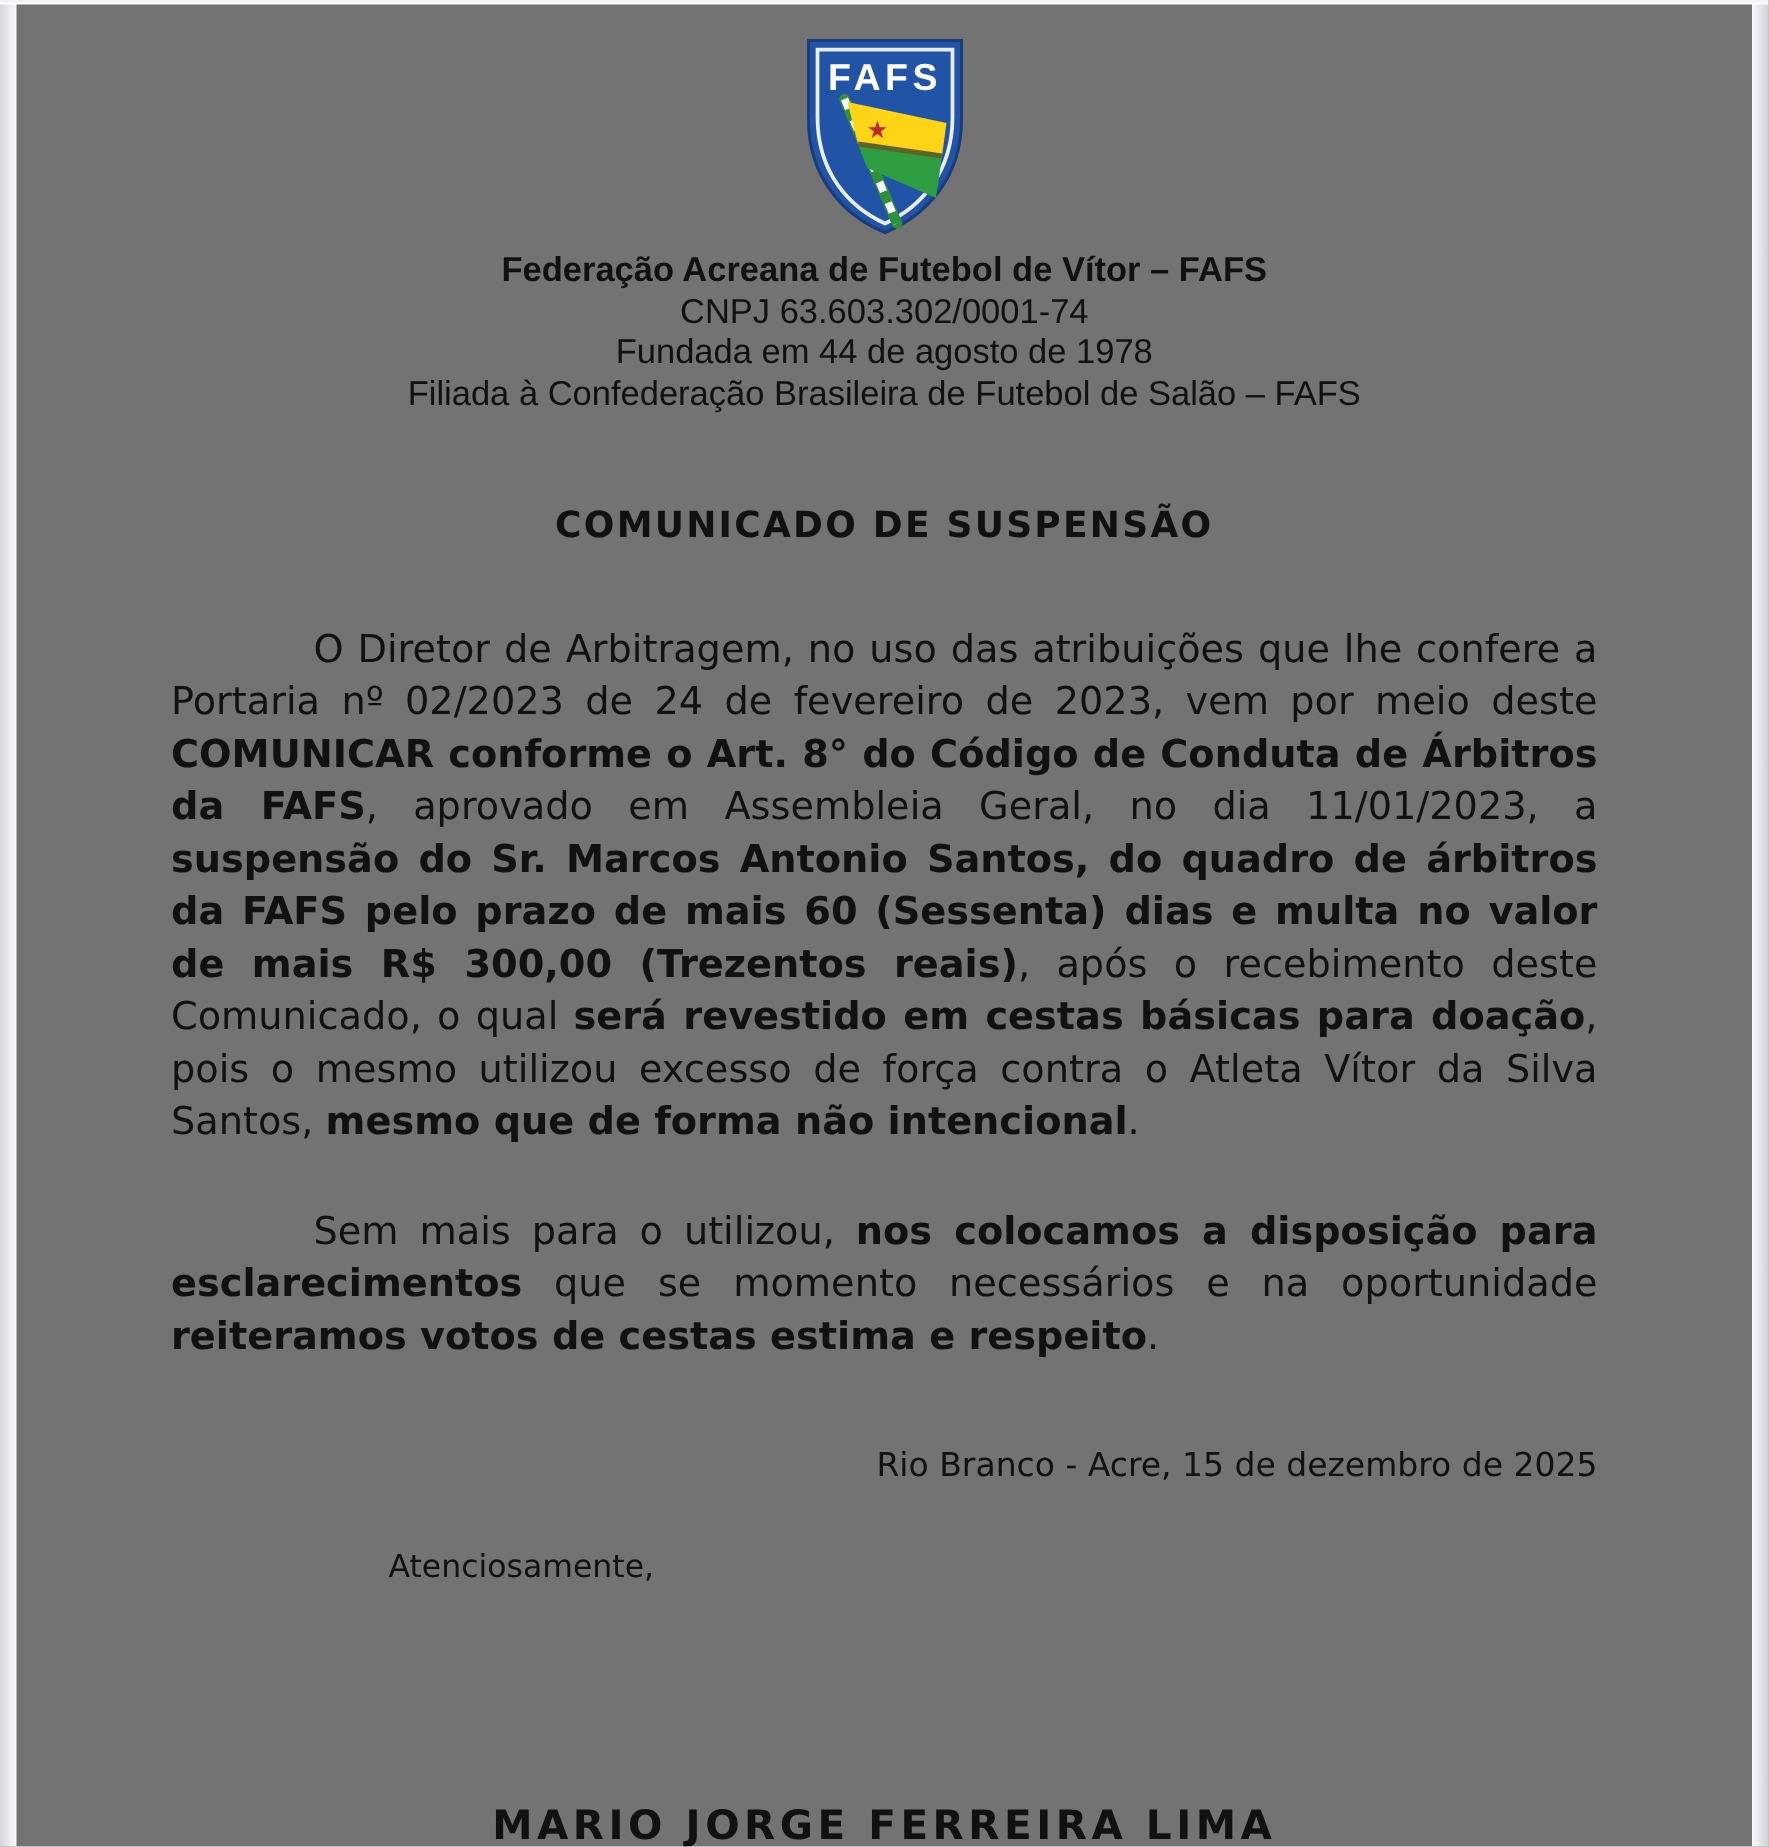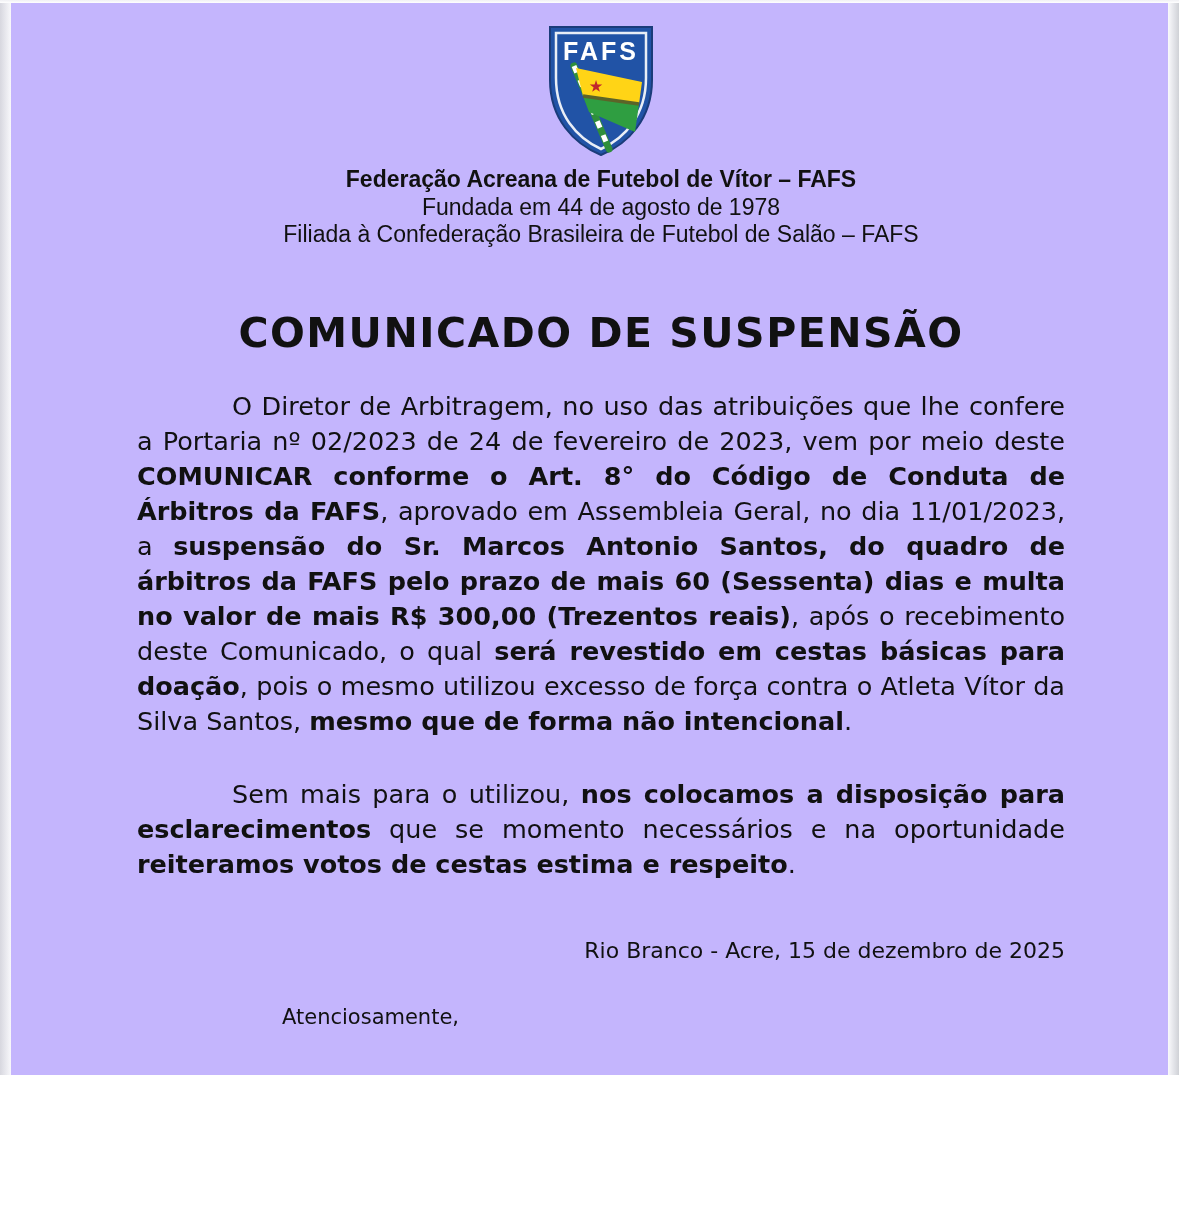--- a/index.html
+++ b/index.html
@@ -2,24 +2,23 @@
 <html lang="pt"><head>
 <meta charset="utf-8">
 <style>
   * { margin: 0; padding: 0; box-sizing: border-box; }
   html, body { background: #ffffff; }
   body { font-family: "DejaVu Sans", sans-serif; color: #111111; }
 
   .stage {
     position: relative;
     width: 1179px;
-    height: 1075px;
-    background: #c4b5fd;
+    height: 1231px;
+    background: #737373;
     overflow: hidden;
-    padding-left: 23px;
   }
 
   
   .edge { position: absolute; top: 0; bottom: 0; }
   .edge-left {
     left: 0; width: 11px;
     background: linear-gradient(to right, #d7d7df 0%, #e6e6ec 45%, #f8f8fb 100%);
   }
   .edge-right {
     right: 0; width: 11px;
@@ -54,27 +53,27 @@
     font-family: "Liberation Sans", sans-serif;
     font-size: 23px;
     line-height: 27.5px;
   }
   .org-name { font-weight: bold; }
 
   .doc-title {
     margin-top: 60px;
     text-align: center;
     font-family: "DejaVu Sans", sans-serif;
-    font-size: 41px;
+    font-size: 24px;
     font-weight: bold;
     letter-spacing: 1.5px;
   }
 
   .para {
-    margin-top: 32px;
+    margin-top: 52px;
     font-size: 25.5px;
     line-height: 35px;
     text-align: justify;
     text-indent: 95px;
   }
   .para + .para { margin-top: 38px; }
   .para strong { font-weight: bold; }
 
   .date-line {
     margin-top: 56px;
@@ -123,20 +122,21 @@
 
       <path d="M40,76 L96,84 L92,112 L46,92 Z" fill="#2f9e41"></path>
 
       <path d="M40,76 L96,84" fill="none" stroke-width="3.5" stroke="#5c6428"></path>
 
       <text x="53" y="71" text-anchor="middle" font-size="14" fill="#c1272d">★</text>
     </svg>
 
     <div class="org">
       <div class="org-name">Federação Acreana de Futebol de Vítor – FAFS</div>
+      <div class="org-line">CNPJ 63.603.302/0001-74</div>
       <div class="org-line">Fundada em 44 de agosto de 1978</div>
       <div class="org-line">Filiada à Confederação Brasileira de Futebol de Salão – FAFS</div>
     </div>
 
     <h1 class="doc-title">COMUNICADO DE SUSPENSÃO</h1>
 
     <p class="para"><span>O Diretor de Arbitragem, no uso das atribuições que lhe confere a Portaria nº 02/2023 de 24 de fevereiro de 2023, vem por meio deste </span><strong>COMUNICAR conforme o Art. 8° do Código de Conduta de Árbitros da FAFS</strong><span>, aprovado em Assembleia Geral, no dia 11/01/2023, a </span><strong>suspensão do Sr. Marcos Antonio Santos, do quadro de árbitros da FAFS pelo prazo de mais 60 (Sessenta) dias e multa no valor de mais R$ 300,00 (Trezentos reais)</strong><span>, após o recebimento deste Comunicado, o qual </span><strong>será revestido em cestas básicas para doação</strong><span>, pois o mesmo utilizou excesso de força contra o Atleta Vítor da Silva Santos, </span><strong>mesmo que de forma não intencional</strong><span>.</span></p>
 
     <p class="para"><span>Sem mais para o utilizou, </span><strong>nos colocamos a disposição para esclarecimentos</strong><span> que se momento necessários e na oportunidade </span><strong>reiteramos votos de cestas estima e respeito</strong><span>.</span></p>
 

